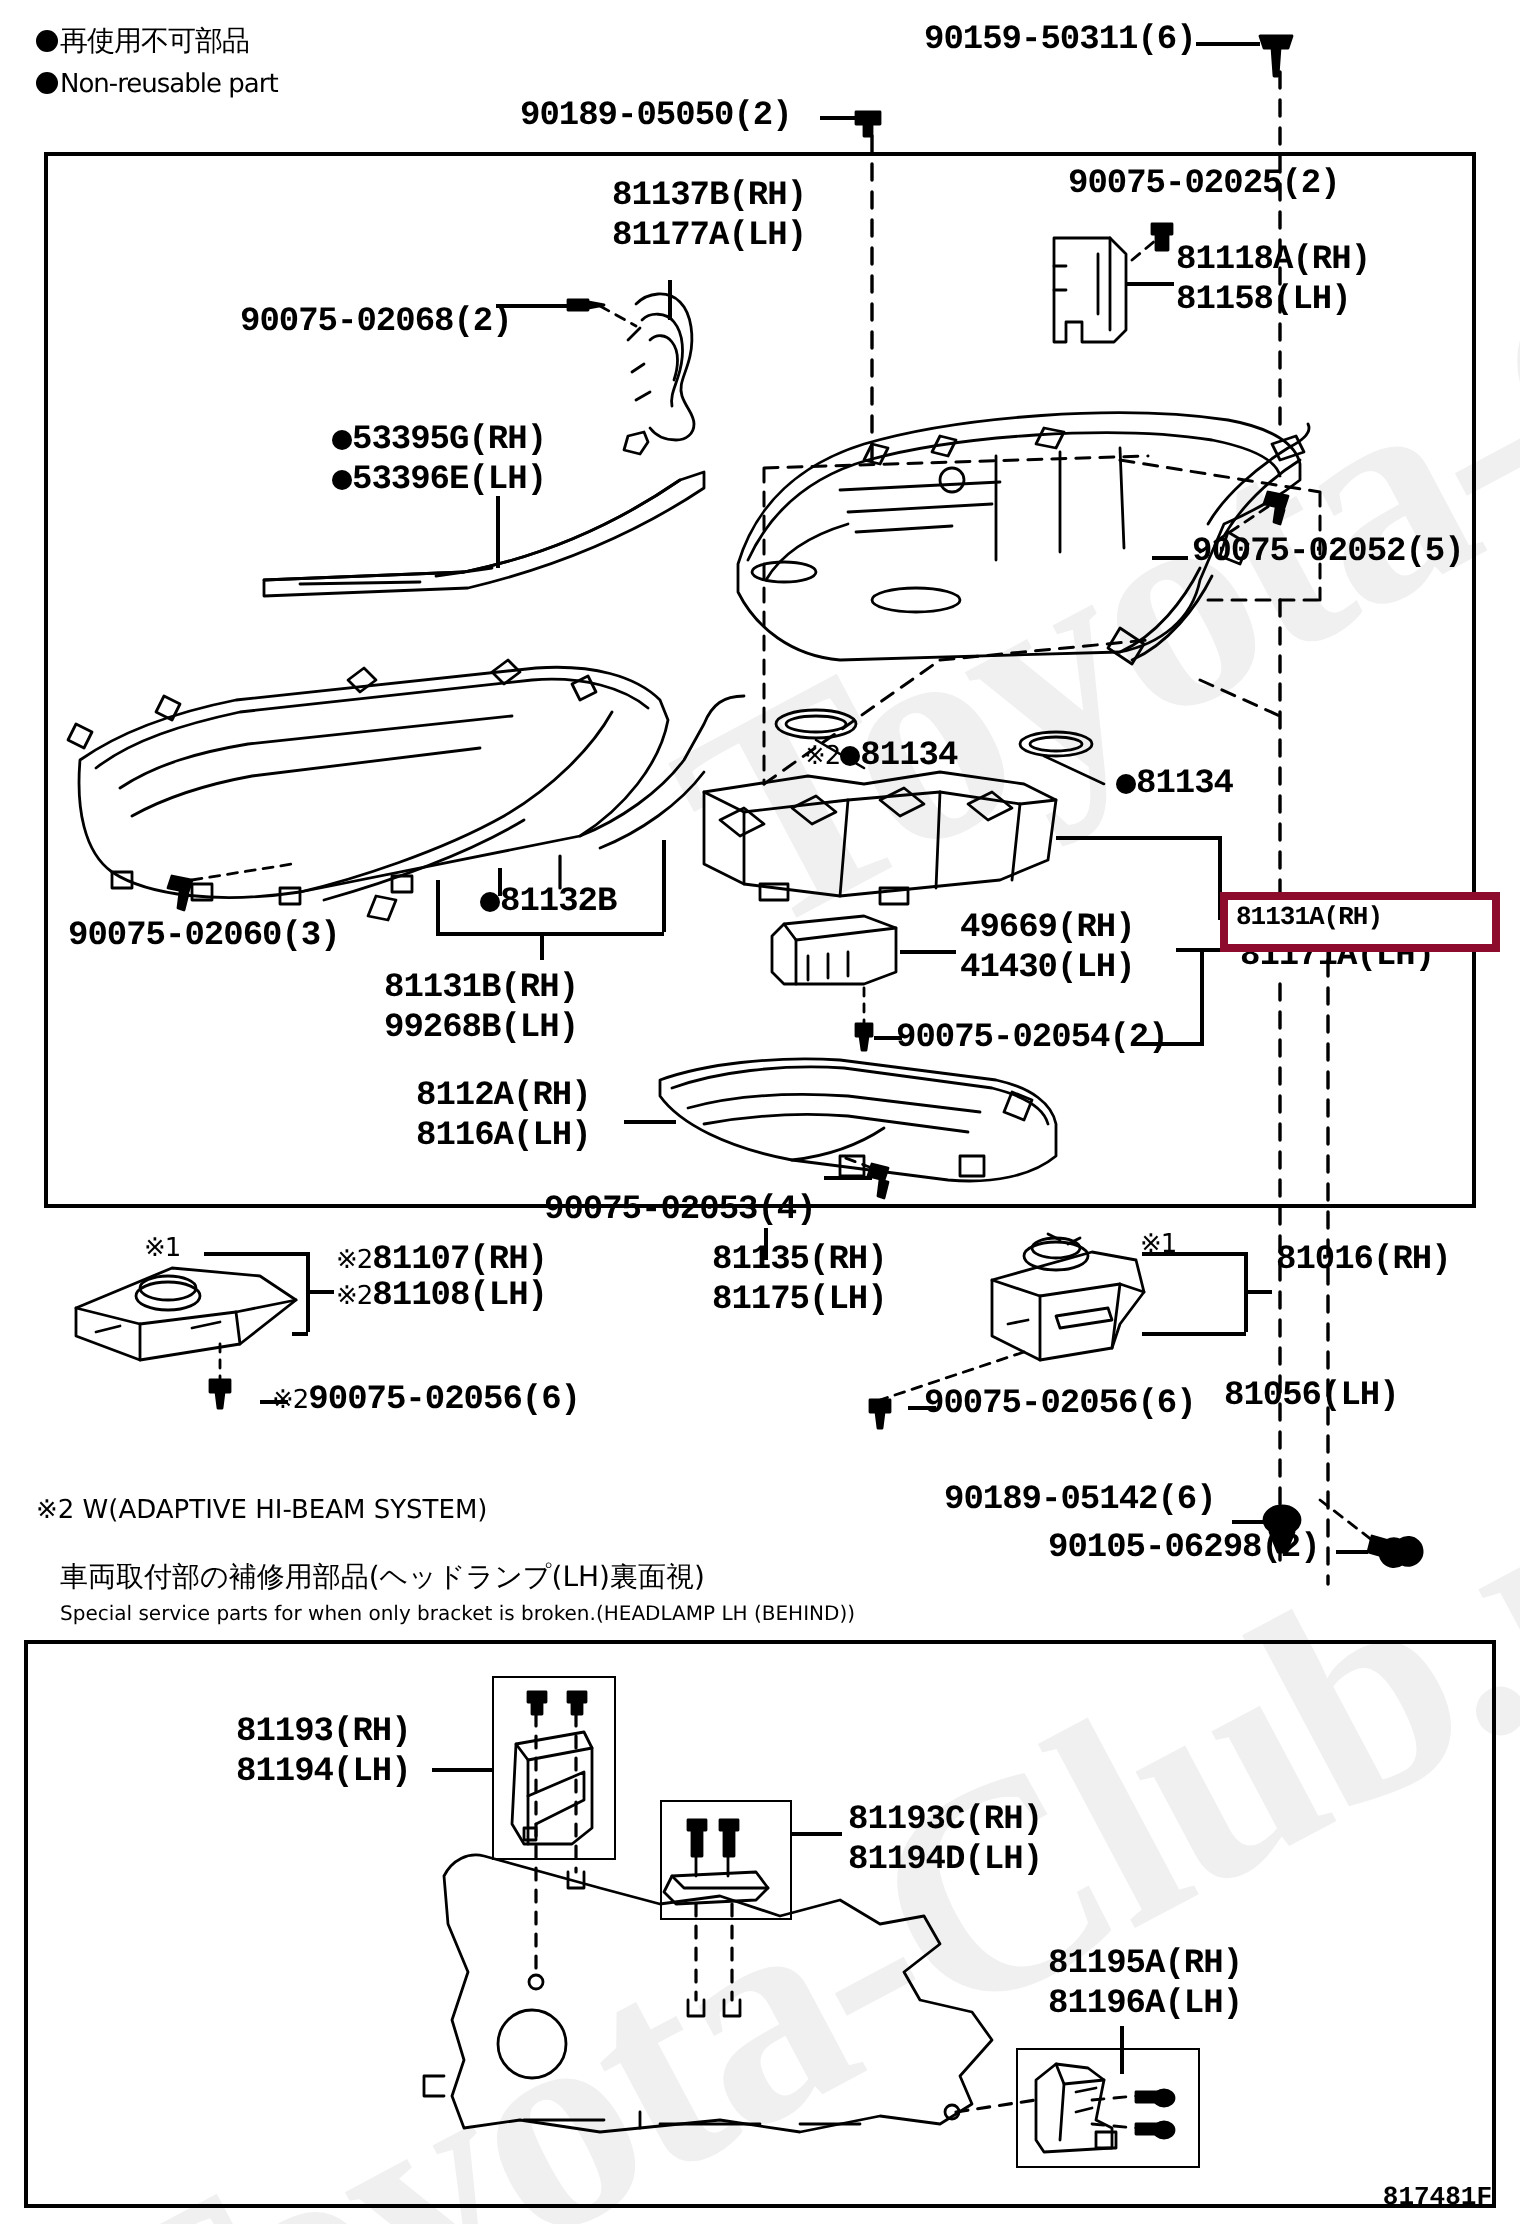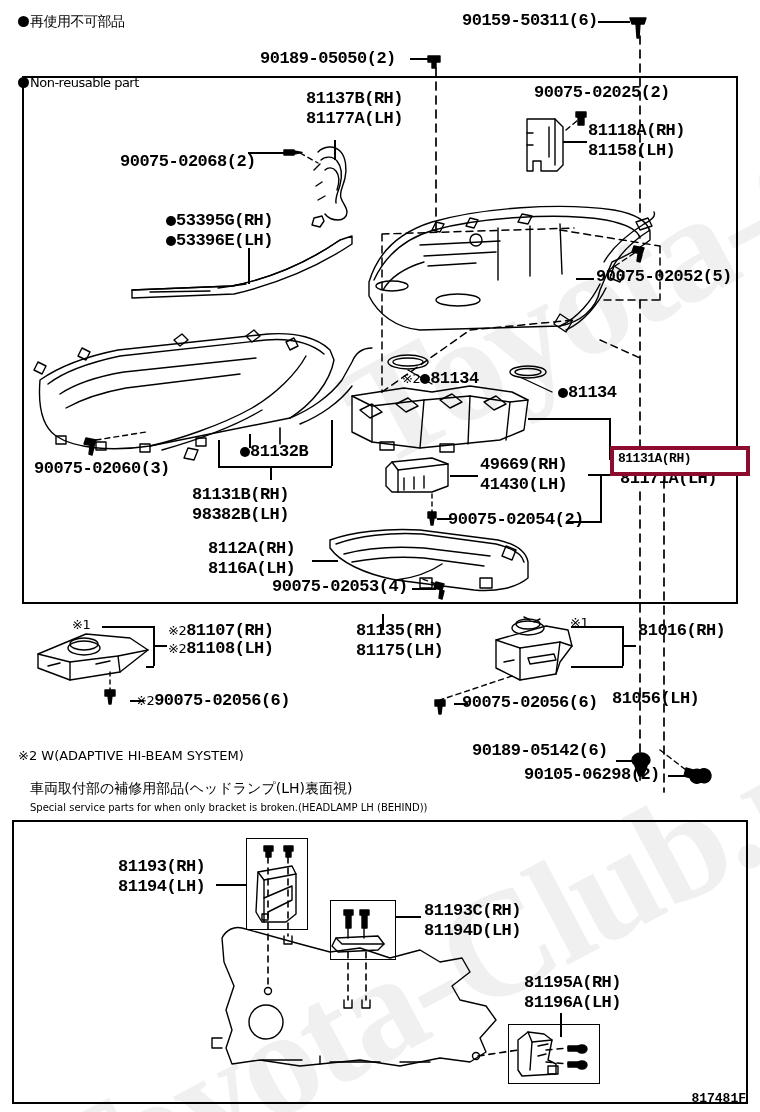--- a/index.html
+++ b/index.html
@@ -66,21 +66,21 @@
 <body>
 
 <div id="stage">
 
   <div class="wm wm1">Toyota-Club.ru</div>
   <div class="wm wm2">Toyota-Club.ru</div>
 
   <div class="lbl l14" style="left:18px;top:14px;">
     <span class="dot"></span><span class="jp" style="font-size:14px;">再使用不可部品</span>
   </div>
-  <div class="lbl l14" style="left:18px;top:36px;margin-top:40px;">
+  <div class="lbl l14" style="left:18px;top:36px;">
     <span class="dot"></span><span class="legendtxt">Non-reusable part</span>
   </div>
 
   <div class="frame" style="left:22px;top:76px;width:716px;height:528px;"></div>
 
   <div class="frame" style="left:12px;top:820px;width:736px;height:284px;"></div>
 
   <svg class="art" viewBox="0 0 760 1112">
     <g fill="none" stroke="#000" stroke-width="1.4" stroke-linejoin="round" stroke-linecap="round">
 
@@ -457,25 +457,25 @@
   <div class="lbl l17" style="left:558px;top:384px;">
     <span class="dot-sm"></span><span>81134</span>
   </div>
 
   <div class="lbl l17" style="left:34px;top:460px;">90075-02060(3)</div>
   <div class="lbl l17" style="left:240px;top:443px;">
     <span class="dot-sm"></span><span>81132B</span>
   </div>
 
   <div class="lbl l17" style="left:192px;top:486px;">81131B(RH)</div>
-  <div class="lbl l17" style="left:192px;top:506px;">98382B(LH)</div>
+  <div class="lbl l17" style="left:192px;top:506px;">99268B(LH)</div>
 
   <div class="lbl l17" style="left:208px;top:540px;">8112A(RH)</div>
   <div class="lbl l17" style="left:208px;top:560px;">8116A(LH)</div>
-  <div class="lbl l17" style="left:272px;top:578px;">90075-02053(4)</div>
+  <div class="lbl l17" style="left:272px;top:597px;">90075-02053(4)</div>
 
   <div class="lbl l17" style="left:480px;top:456px;">49669(RH)</div>
   <div class="lbl l17" style="left:480px;top:476px;">41430(LH)</div>
   <div class="lbl l17" style="left:448px;top:511px;">90075-02054(2)</div>
 
   <div class="lbl l17" style="left:620px;top:470px;">81171A(LH)</div>
   <div class="hl" style="left:610px;top:446px;width:140px;height:30px;">
     <span>81131A(RH)</span>
   </div>
 

